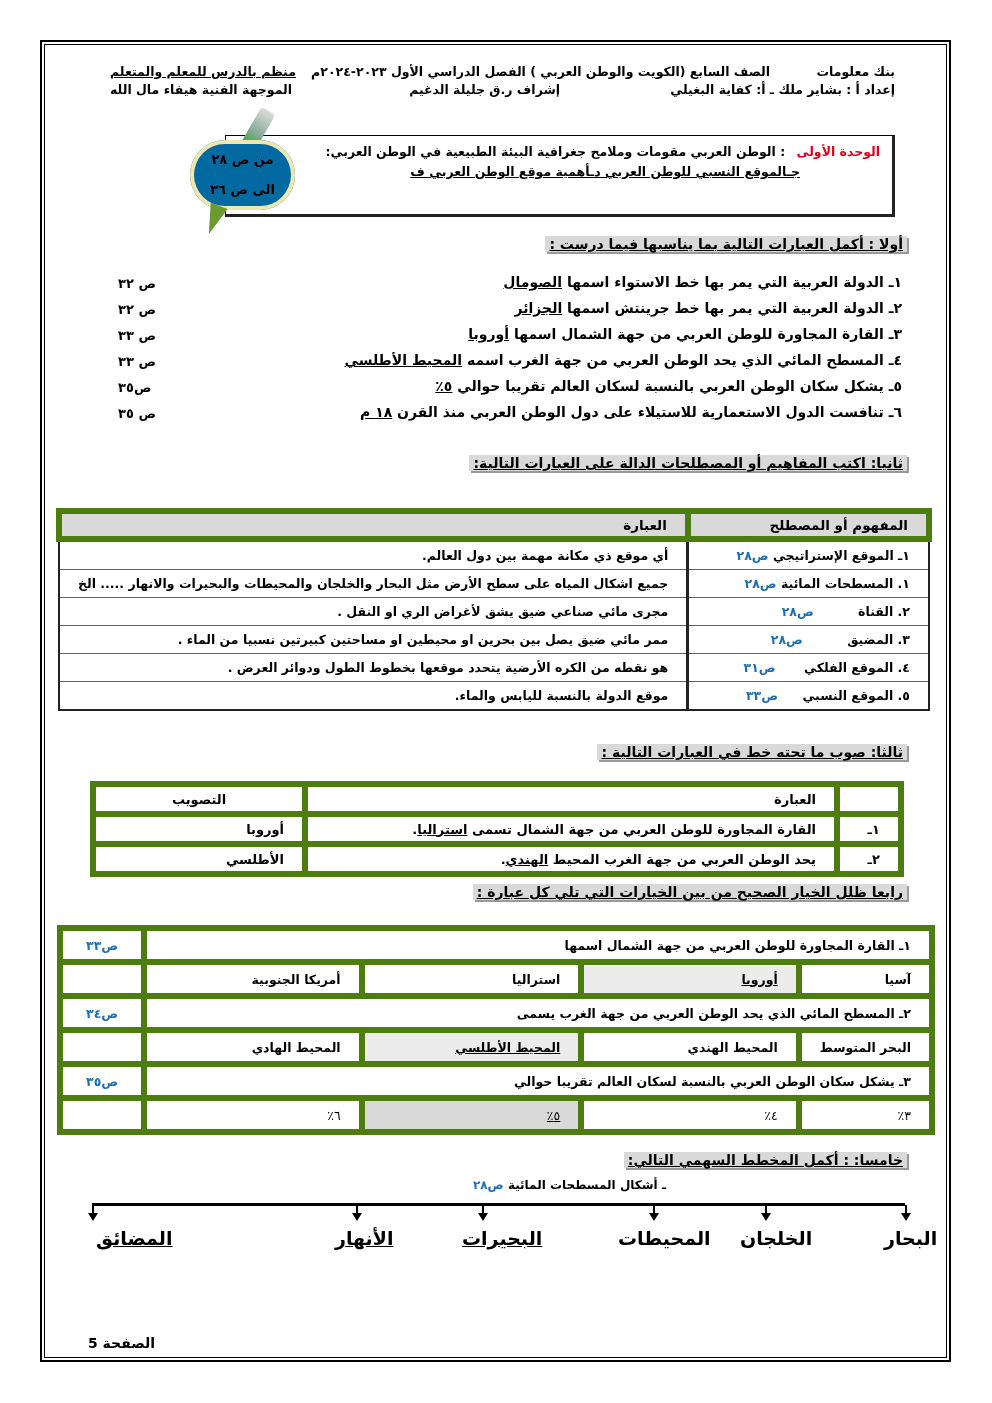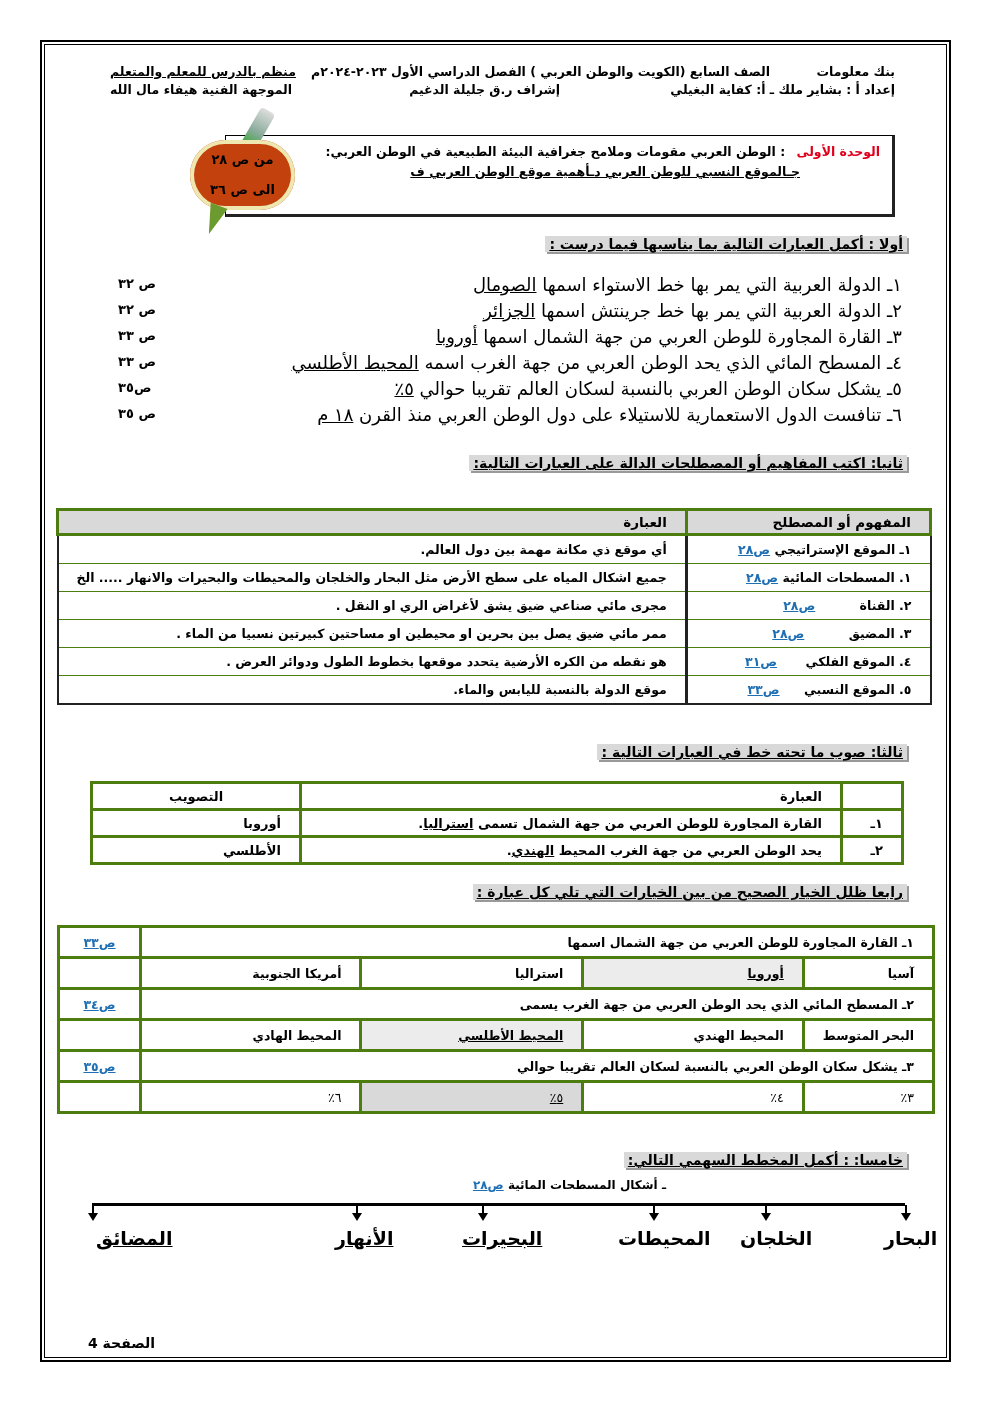--- a/index.html
+++ b/index.html
@@ -3,30 +3,30 @@
 <meta charset="utf-8">
 <style>
   html,body{margin:0;padding:0;background:#fff;}
   body{width:992px;height:1403px;position:relative;font-family:"DejaVu Sans",sans-serif;color:#000;overflow:hidden;}
   .frame-outer{position:absolute;left:40px;top:40px;width:911px;height:1322px;border:2px solid #000;box-sizing:border-box;}
   .frame-inner{position:absolute;left:44px;top:44px;width:903px;height:1314px;border:1px solid #000;box-sizing:border-box;}
   .abs{position:absolute;}
   .hdr{font-size:12.5px;font-weight:bold;white-space:nowrap;}
   .u{text-decoration:underline;}
   .red{color:#e0001b;margin-left:7px;}
-  .link{color:#1f6fb5;text-decoration:underline;font-weight:bold;}
+  .link{color:#1f6fb5;font-weight:bold;}
   .unit-box{position:absolute;left:225px;top:135px;width:670px;height:82px;border:1.5px solid #000;border-right:3px solid #222;border-bottom:3px solid #222;box-sizing:border-box;padding:6px 12px 0 0;font-size:12.5px;font-weight:bold;line-height:20px;}
-  .cloud{position:absolute;left:190px;top:140px;width:105px;height:70px;background:#c2410c;border-radius:40px;box-shadow:0 0 0 4px #efe7b0 inset;text-align:center;font-size:13px;font-weight:bold;line-height:30px;padding-top:5px;box-sizing:border-box;}
+  .cloud{position:absolute;left:190px;top:140px;width:105px;height:70px;background:#0369a1;border-radius:40px;box-shadow:0 0 0 4px #efe7b0 inset;text-align:center;font-size:13px;font-weight:bold;line-height:30px;padding-top:5px;box-sizing:border-box;}
   .pencil-top{position:absolute;left:250px;top:108px;width:16px;height:42px;background:linear-gradient(#ddd,#8a9 60%,#3a3);transform:rotate(30deg);border-radius:4px 4px 0 0;}
   .pencil-bot{position:absolute;left:205px;top:205px;width:0;height:0;border-left:9px solid transparent;border-right:9px solid transparent;border-top:30px solid #6b9a2f;transform:rotate(20deg);}
   .sec-title{position:absolute;font-size:14px;font-weight:bold;text-decoration:underline;background:#d9d9d9;padding:0 4px;white-space:nowrap;box-shadow:2px 2px 0 #999;}
-  .q-line{position:absolute;right:90px;font-size:18px;font-weight:normal;white-space:nowrap;}
+  .q-line{position:absolute;right:90px;font-size:14px;font-weight:bold;white-space:nowrap;}
   .q-page{position:absolute;font-size:13px;font-weight:bold;white-space:nowrap;}
   table{border-collapse:collapse;position:absolute;}
-  td,th{border:3px solid #4d7c0f;font-size:12.5px;font-weight:bold;padding:0 18px;text-align:right;white-space:nowrap;}
+  td,th{border:6px solid #4d7c0f;font-size:12.5px;font-weight:bold;padding:0 18px;text-align:right;white-space:nowrap;}
   .t2{left:56px;top:508px;width:876px;border:2px solid #222;}
   .t2 th{background:#d9d9d9;height:22px;font-size:13.5px;}
   .t2 td{height:27px;border-width:1.5px;}
   .t2 td.term{width:210px;}
   .t2 .shade{border-left:3px solid #222;}
   .t3{left:90px;top:781px;width:814px;}
   .t3 td{height:24px;font-size:13px;}
   .t4{left:57px;top:925px;width:878px;border:2px solid #222;}
   .t4 td{height:28px;font-size:12.5px;}
   .t4 td.pg{width:44px;text-align:center;}
@@ -181,13 +181,13 @@
 <div class="arrow" style="left:482px;"></div>
 <div class="arrow" style="left:356px;"></div>
 <div class="arrow" style="left:92px;"></div>
 <div class="leaf" style="right:905px;right:auto;left:884px;transform:none;">البحار</div>
 <div class="leaf" style="left:740px;transform:none;">الخلجان</div>
 <div class="leaf" style="left:618px;transform:none;">المحيطات</div>
 <div class="leaf u" style="left:462px;transform:none;">البحيرات</div>
 <div class="leaf u" style="left:335px;transform:none;">الأنهار</div>
 <div class="leaf u" style="left:96px;transform:none;">المضائق</div>
 
-<div class="abs" style="left:88px;top:1335px;font-size:14px;font-weight:bold;white-space:nowrap;">الصفحة 4</div>
+<div class="abs" style="left:88px;top:1335px;font-size:14px;font-weight:bold;white-space:nowrap;">الصفحة 5</div>
 
 </body></html>

